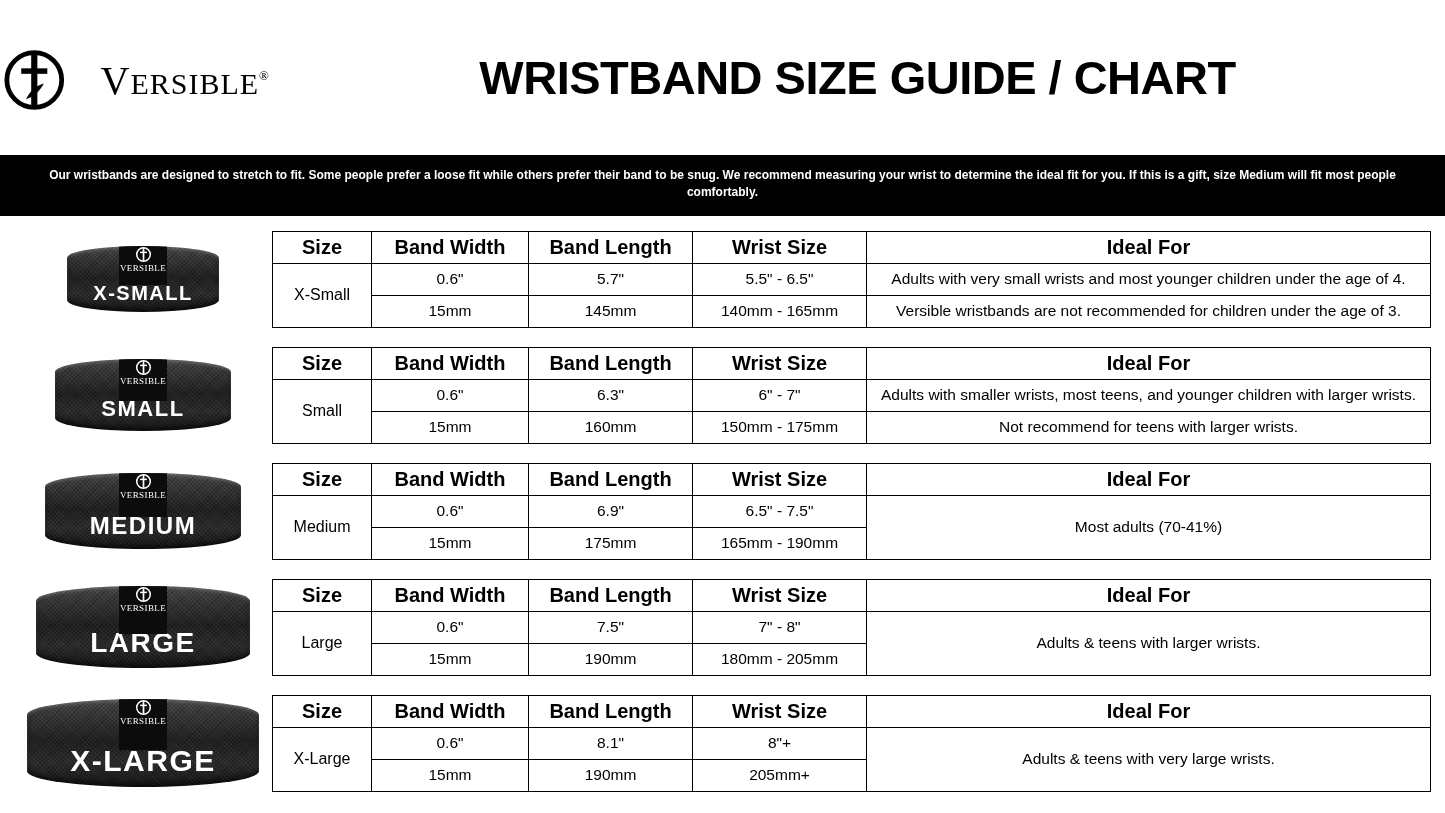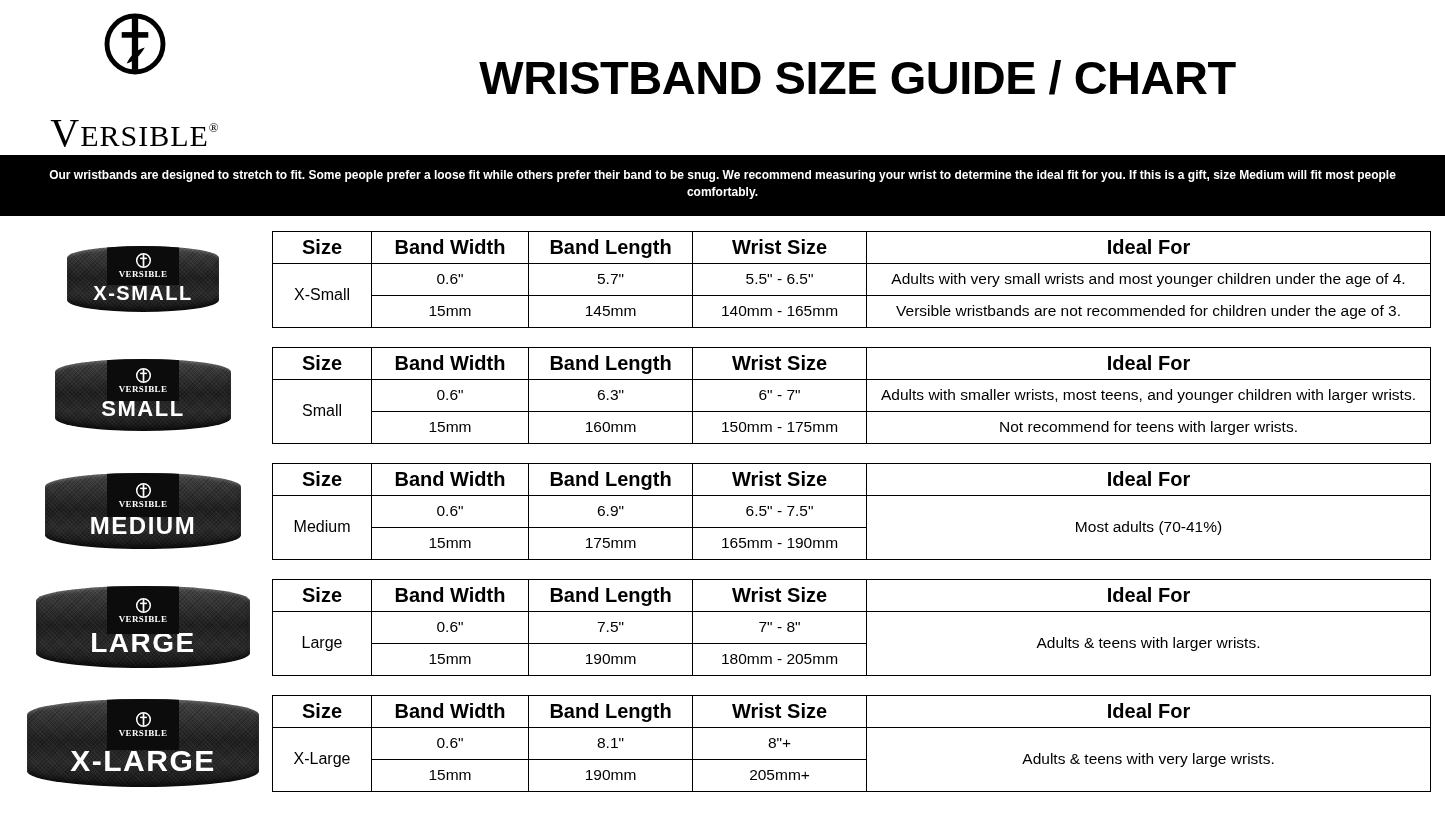--- a/index.html
+++ b/index.html
@@ -23,21 +23,21 @@
   
   .header {
     position: relative;
     height: 155px;
     display: flex;
     align-items: center;
   }
   .brand {
     width: 270px;
     display: flex;
-    flex-direction: column;
+    flex-direction: row;
     align-items: center;
     justify-content: center;
     padding-top: 6px;
     gap: 32px;
   }
   .brand-mark {
     width: 70px;
     height: 70px;
     position: relative;
     margin-bottom: 2px;
@@ -116,29 +116,28 @@
     padding-bottom: 9px;
     text-align: center;
     width: 100%;
     z-index: 2;
   }
   .band-tag {
     position: absolute;
     top: 0;
     left: 50%;
     transform: translateX(-50%);
-    width: 72px;
+    width: 48px;
     height: 58%;
     background: #0c0c0c;
     display: flex;
     flex-direction: column;
     align-items: center;
-    justify-content: center;
+    justify-content: flex-start;
     z-index: 3;
-    font-weight: bold;
   }
   .band-tag .tag-mark {
     width: 17px;
     height: 17px;
     position: relative;
     margin-bottom: 1px;
   }
   .band-tag .tag-name {
     color: #ffffff;
     font-family: "Liberation Serif", serif;

